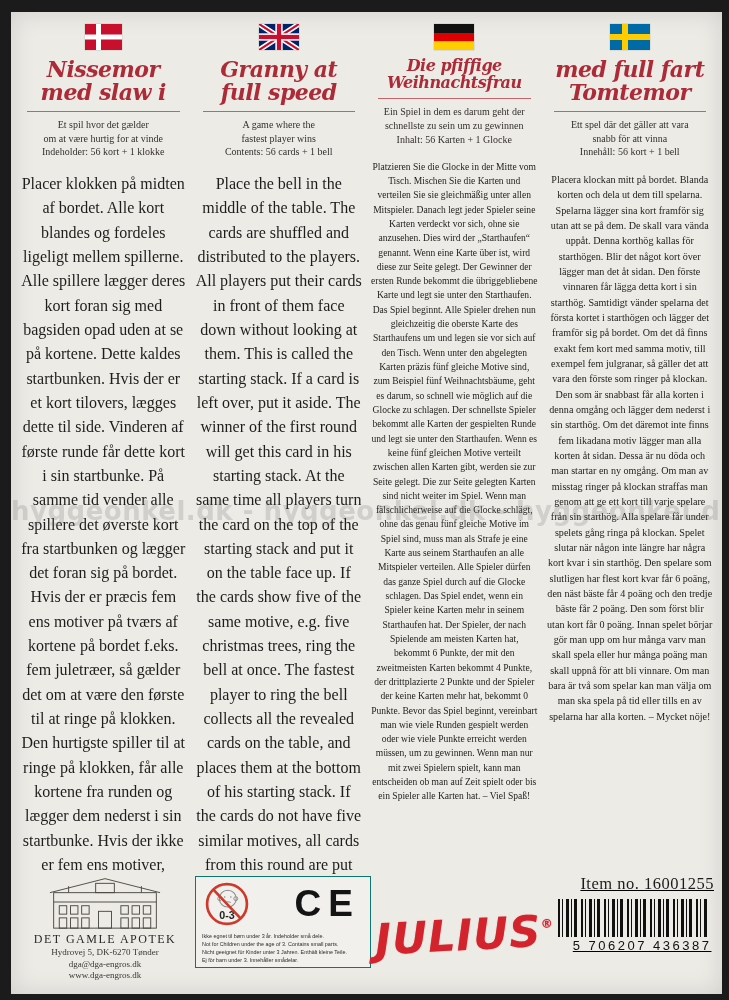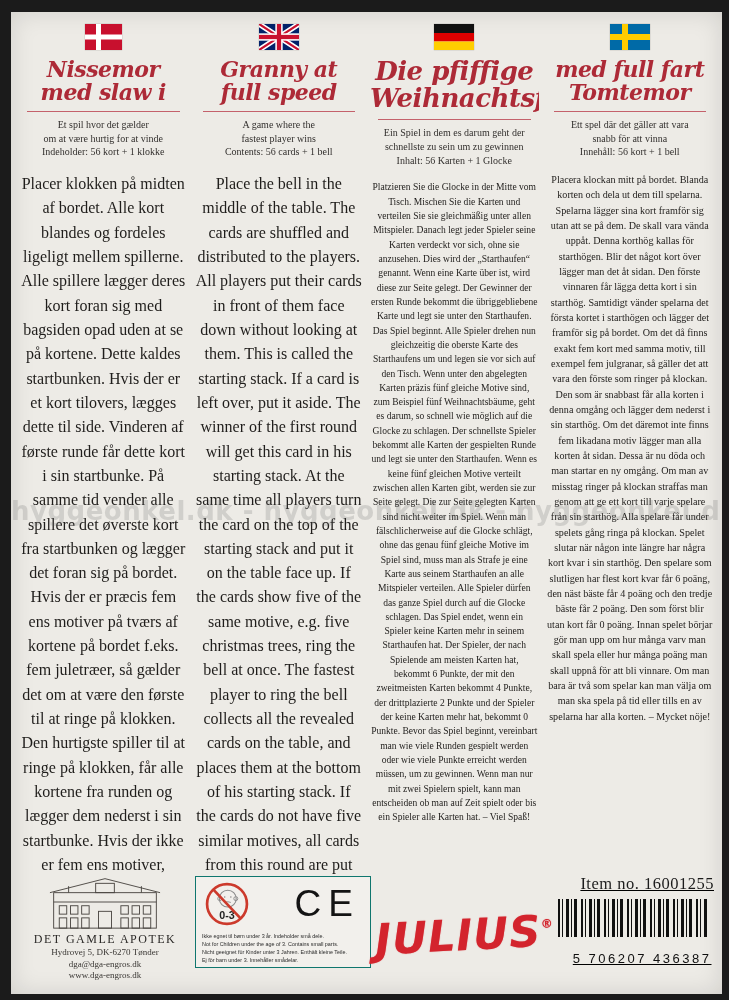--- a/index.html
+++ b/index.html
@@ -18,21 +18,21 @@
     display:grid;grid-template-columns:repeat(4,1fr);gap:7px;
     padding:10px 8px 0 8px;height:856px;overflow:hidden;
   }
   .col{text-align:center;overflow:hidden;}
   .flag{height:26px;margin:2px auto 8px auto;display:block;box-shadow:0 0 1px rgba(0,0,0,.4);}
   .title{
     font-family:"DejaVu Serif", serif;font-weight:bold;font-style:italic;
     font-size:22px;line-height:1.04;color:#ad2a37;margin-top:2px;
     letter-spacing:-0.5px;
   }
-  .col-de .title{font-size:26px;}
+  .col-de .title{font-size:16px;}
   .rule{height:1px;background:#c4616b;margin:7px 8px 6px 8px;}
   .subtitle{font-size:10px;line-height:1.38;color:#33302e;}
   .rules-text{
     margin-top:13px;font-size:16px;line-height:1.52;color:#1f1d1b;
     padding:0 1px;
   }
   .col-de .rules-text{font-size:9.55px;line-height:1.5;}
   .col-sv .rules-text{font-size:10.1px;}
   
   .watermark{
@@ -50,21 +50,21 @@
   .publisher{text-align:center;color:#2c2a28;}
   .publisher svg{display:block;margin:0 auto;}
   .publisher-name{font-size:12px;letter-spacing:1.5px;margin-top:2px;color:#2b2927;}
   .publisher-line{font-size:9px;line-height:1.3;color:#3a3734;}
   .warning-box{
     border:1px solid #0f766e;background:#f2f0ec;margin-top:2px;
     padding:4px 6px 5px 6px;height:92px;box-sizing:border-box;
   }
   .warning-top{display:flex;align-items:center;justify-content:space-between;padding:0 2px;}
   .ce-mark{
-    font-family:"Liberation Sans", sans-serif;font-weight:normal;font-size:37px;
+    font-family:"Liberation Sans", sans-serif;font-weight:bold;font-size:37px;
     letter-spacing:7px;color:#141414;transform:scaleY(1.02);margin-right:2px;
   }
   .warning-lines{margin-top:5px;border-top:0;}
   .warning-line{font-family:"Liberation Sans", sans-serif;font-size:5.4px;line-height:1.5;color:#2b2b2b;text-align:left;}
   .brand{align-self:center;text-align:center;padding-top:10px;}
   .julius{
     font-family:"DejaVu Sans", sans-serif;font-weight:bold;font-style:italic;
     font-size:43px;color:#d3242d;letter-spacing:1px;transform:rotate(-3deg);
     display:inline-block;text-shadow:0 0 1px rgba(211,36,45,.6);
   }
@@ -76,21 +76,21 @@
     height:38px;width:150px;margin:0 auto;
     background:repeating-linear-gradient(90deg,
       #101010 0 2px, transparent 2px 4px,
       #101010 4px 5px, transparent 5px 8px,
       #101010 8px 11px, transparent 11px 13px,
       #101010 13px 14px, transparent 14px 16px,
       #101010 16px 19px, transparent 19px 23px);
   }
   .barcode-digits{
     font-family:"Liberation Sans", sans-serif;font-size:13px;letter-spacing:2.5px;
-    color:#111;margin-top:14px;
+    color:#111;margin-top:1px;
   }
 </style>
 </head>
 <body>
 
 <div class="sheet">
 
   <div class="cols">
 
     <div class="col col-da">

